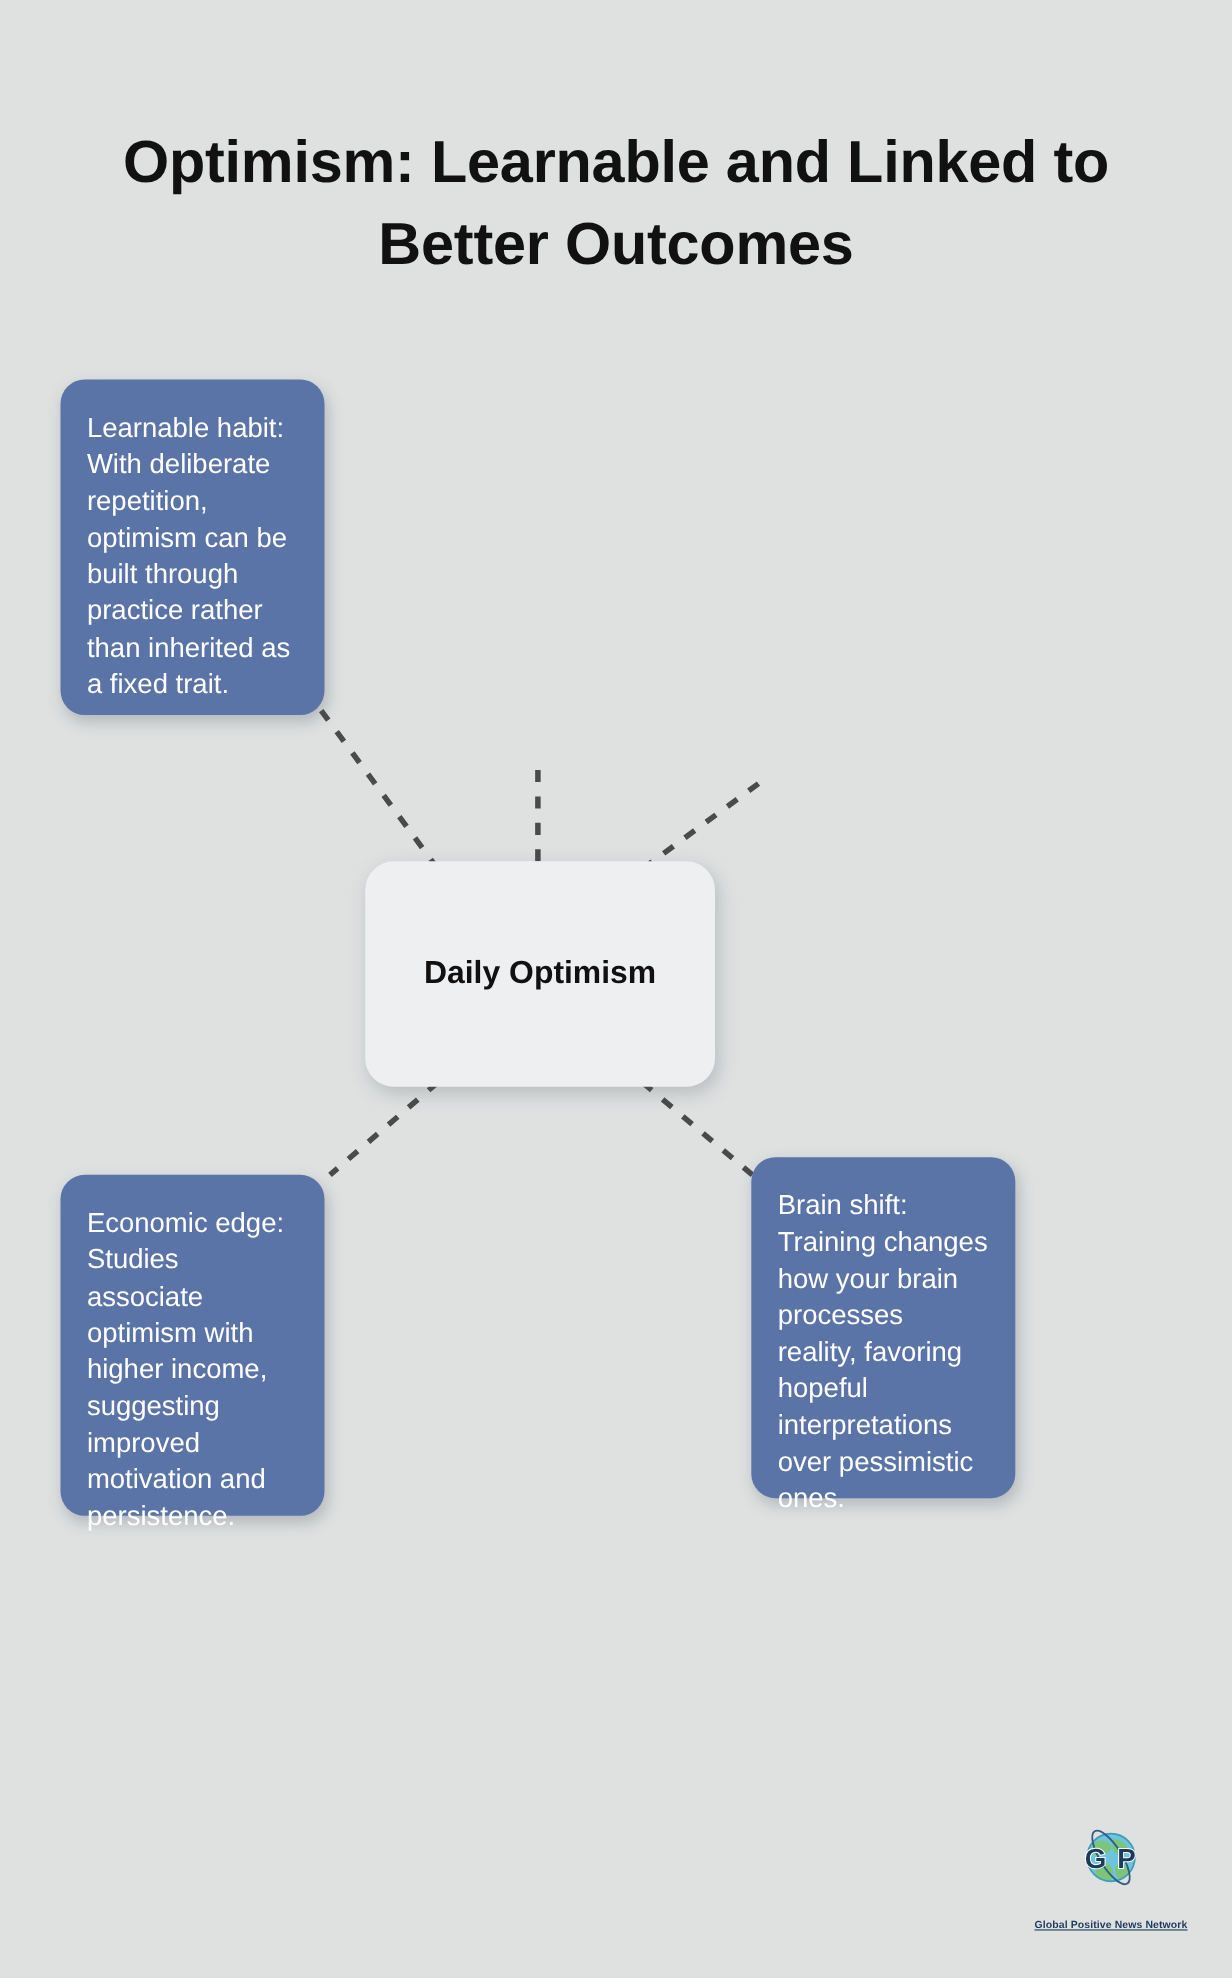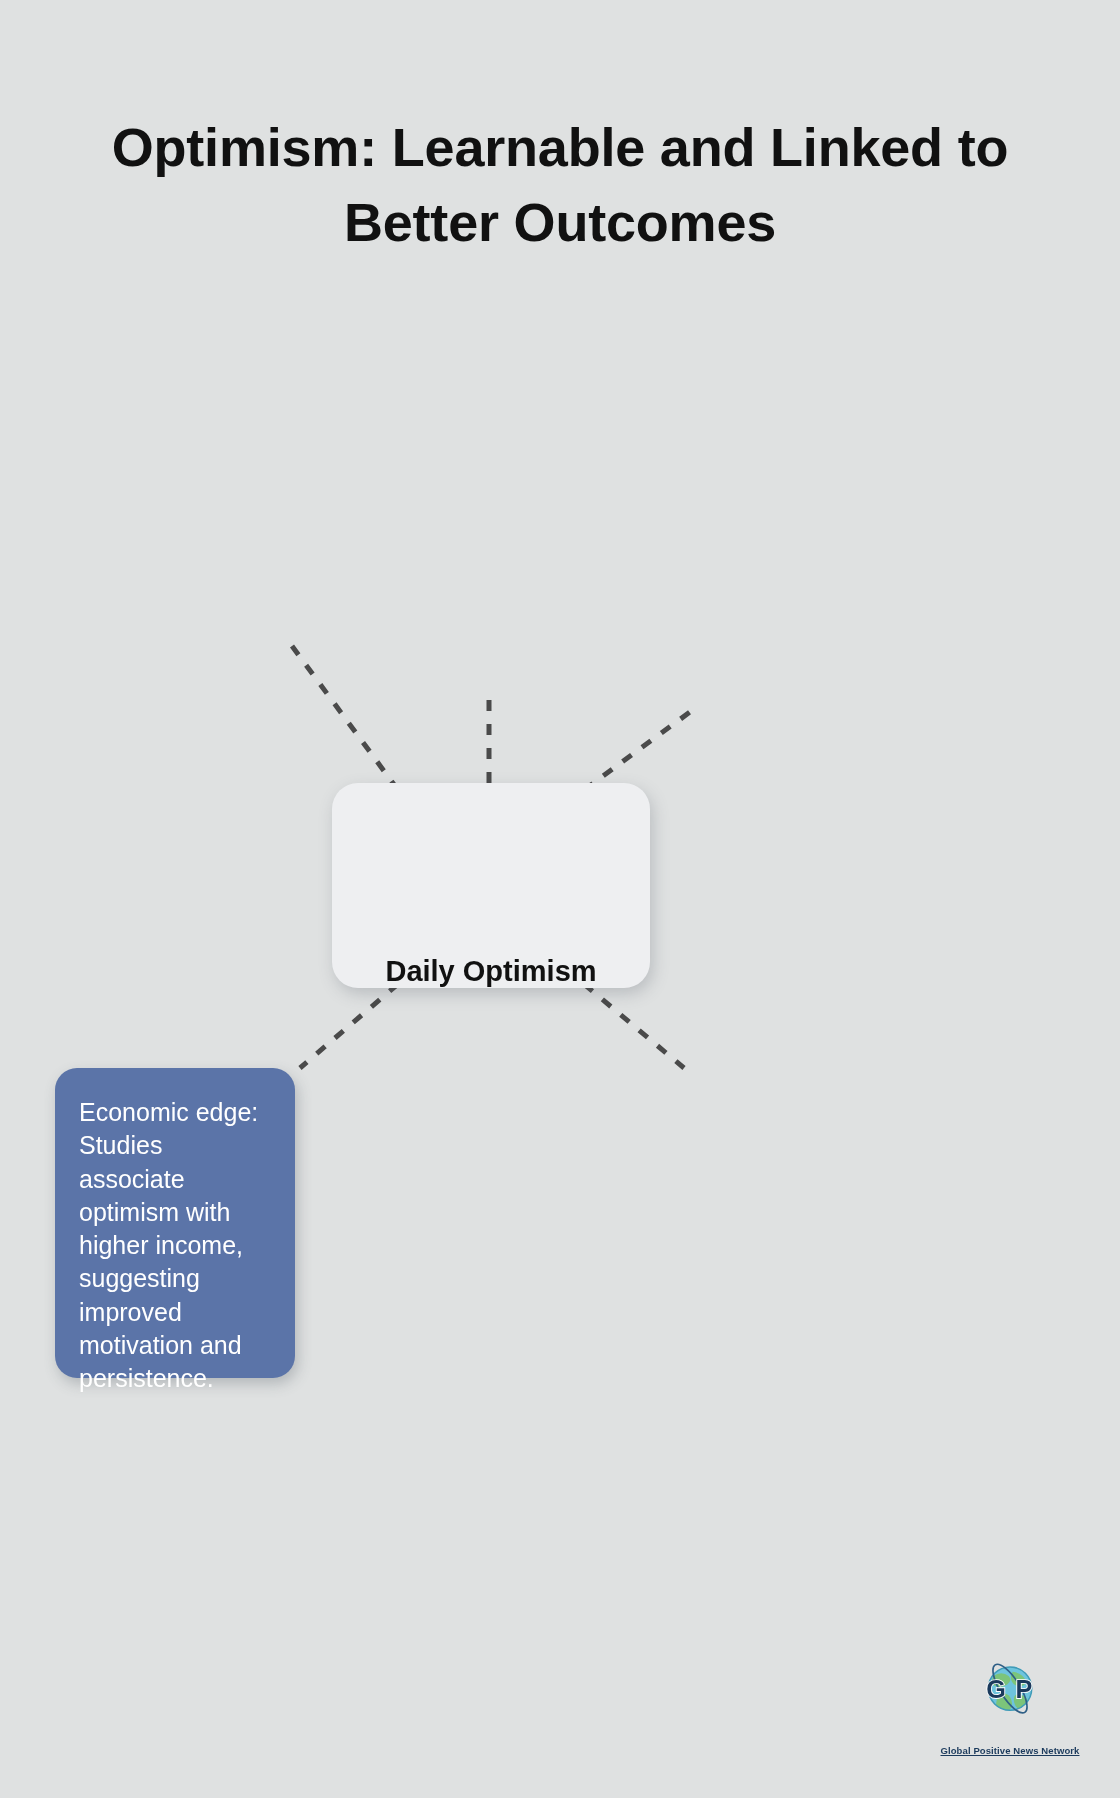--- a/index.html
+++ b/index.html
@@ -75,21 +75,21 @@
     font-size: 29px;
     font-weight: bold;
     border-radius: 26px;
     box-shadow: 3px 6px 16px rgba(80,90,100,0.26);
   }
 
   
   #card-learnable  { left: 55px;  top: 345px;  width: 240px; height: 305px; }
   #card-population { left: 370px; top: 345px;  width: 240px; height: 340px; }
   #card-health     { left: 683px; top: 345px;  width: 240px; height: 375px; }
-  #card-center     { left: 332px; top: 783px;  width: 318px; height: 205px; align-items: flex-end; }
+  #card-center     { left: 332px; top: 783px;  width: 318px; height: 205px; }
   #card-economic   { left: 55px;  top: 1068px; width: 240px; height: 310px; }
   #card-brain      { left: 683px; top: 1052px; width: 240px; height: 310px; }
 
   
   .logo-wrap {
     position: absolute;
     left: 930px;
     top: 1655px;
     width: 160px;
     text-align: center;
@@ -120,29 +120,31 @@
   <svg id="connectors" viewBox="0 0 1120 1798" xmlns="http://www.w3.org/2000/svg">
     <g stroke="#4a4a4a" stroke-width="5" stroke-dasharray="11 13" fill="none" stroke-linecap="butt">
       <line x1="398" y1="790" x2="292" y2="646"></line>
       <line x1="489" y1="783" x2="489" y2="690"></line>
       <line x1="584" y1="790" x2="690" y2="712"></line>
       <line x1="398" y1="984" x2="300" y2="1068"></line>
       <line x1="584" y1="984" x2="684" y2="1068"></line>
     </g>
   </svg>
 
+  <div class="node branch" id="card-learnable">Learnable habit: With deliberate repetition, optimism can be built through practice rather than inherited as a fixed trait.</div>
 
 
 
   <div class="node center-node" id="card-center">
     <span>Daily Optimism</span>
   </div>
 
   <div class="node branch" id="card-economic">Economic edge: Studies associate optimism with higher income, suggesting improved motivation and persistence.</div>
 
+  <div class="node branch" id="card-brain">Brain shift: Training changes how your brain processes reality, favoring hopeful interpretations over pessimistic ones.</div>
 
   <div class="logo-wrap">
     <svg class="logo-mark" viewBox="0 0 100 100" xmlns="http://www.w3.org/2000/svg">
       <defs>
         <clipPath id="globeClip">
             <circle cx="50" cy="48" r="31"></circle>
           </clipPath>
       </defs>
       <circle cx="50" cy="48" r="31" fill="#6ec4dd"></circle>
       <g clip-path="url(#globeClip)" fill="#7cc47a">

